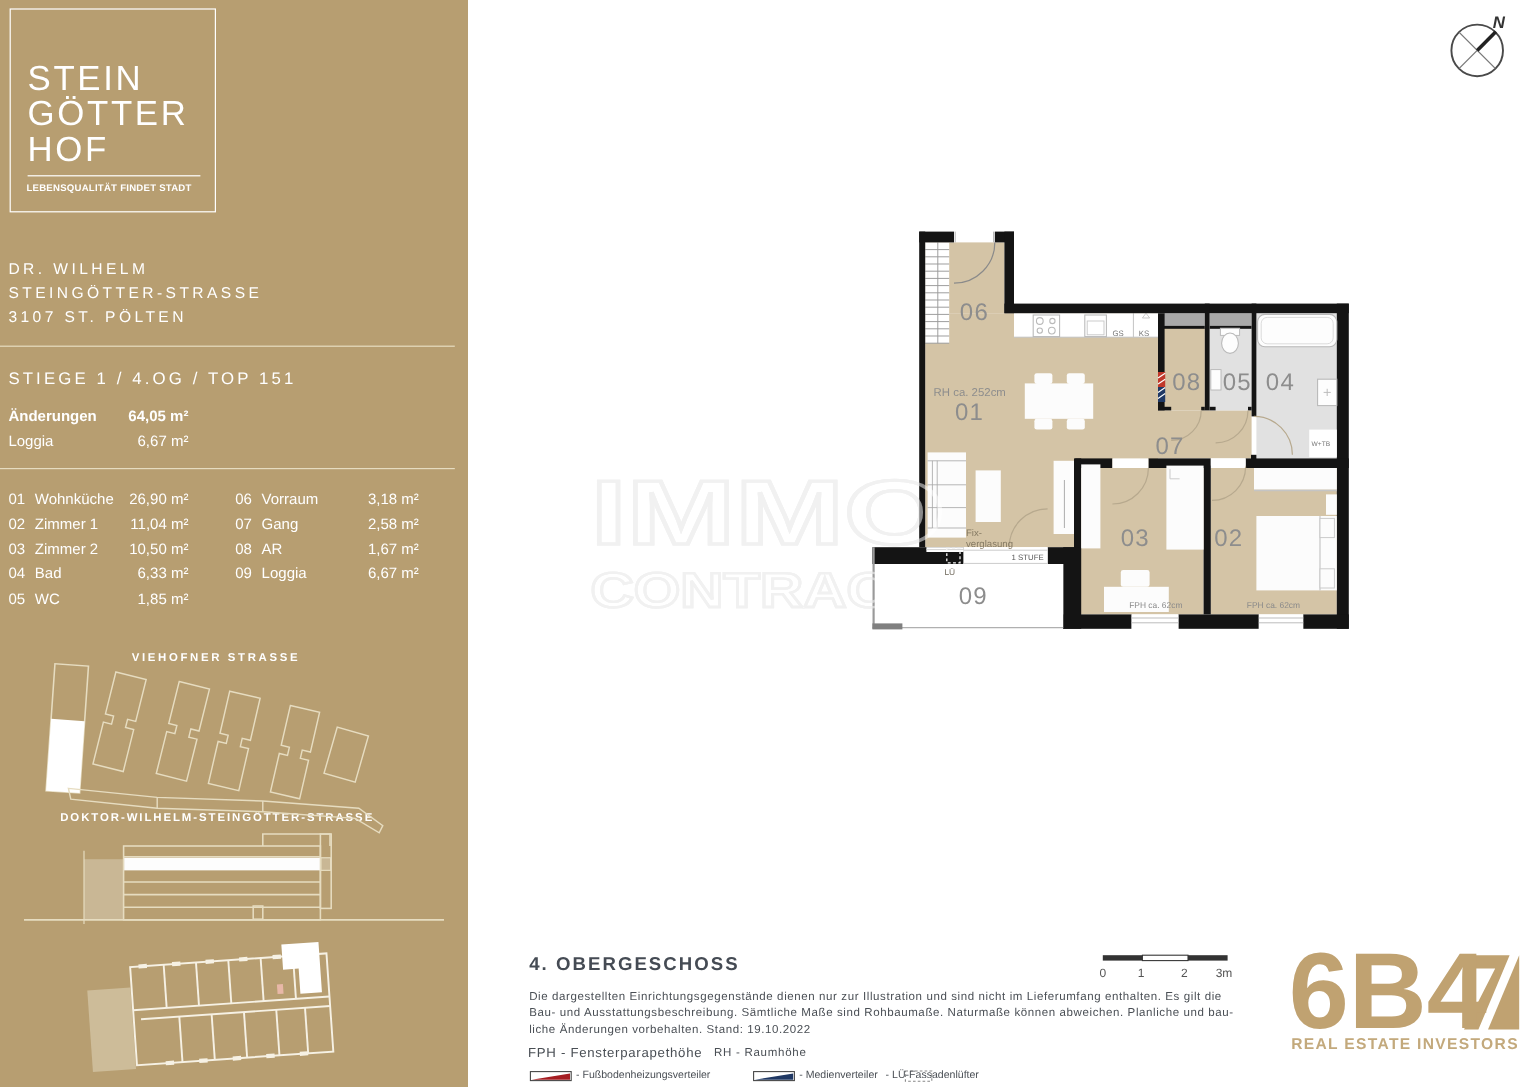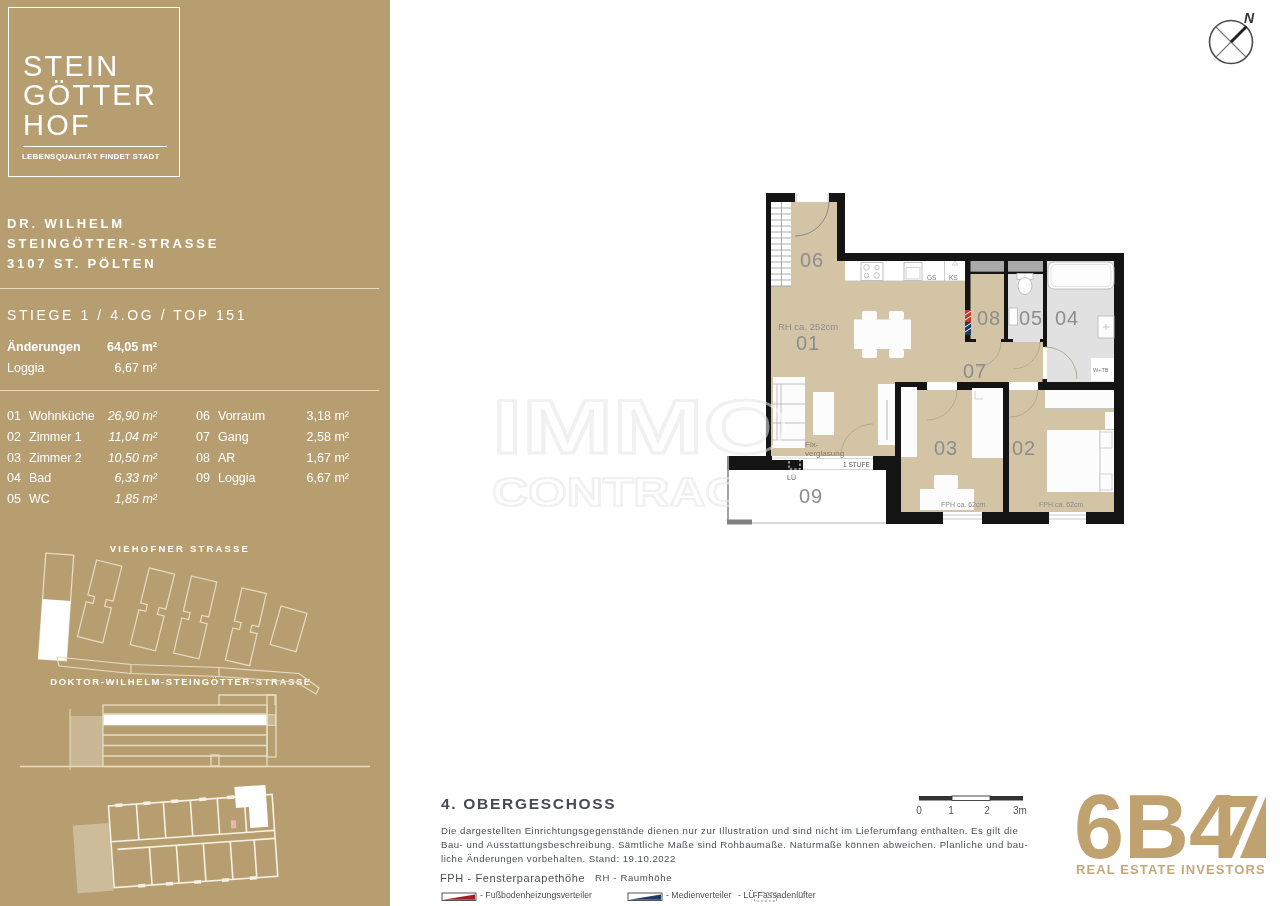--- a/index.html
+++ b/index.html
@@ -15,21 +15,21 @@
 <div id="sidebar" class="abs"></div>
 
 <div class="abs" style="left:8px;top:7px;width:170px;height:168px;border:1.5px solid #fff;"></div>
 
 <div class="abs wtxt" style="left:23px;top:51.5px;font-size:29px;letter-spacing:2.2px;line-height:29.5px;">STEIN<br>GÖTTER<br>HOF</div>
 
 <div class="abs" style="left:23px;top:145.5px;width:144px;height:1.5px;background:#fff;"></div>
 
 <div class="abs wtxt" style="left:22px;top:152px;font-size:8px;font-weight:bold;letter-spacing:0.2px;white-space:nowrap;">LEBENSQUALITÄT FINDET STADT</div>
 
-<div class="abs wtxt" style="left:7px;top:214px;font-size:13px;font-weight:bold;letter-spacing:2.85px;line-height:20px;">DR. WILHELM<br>STEINGÖTTER-STRASSE<br>3107 ST. PÖLTEN</div>
+<div class="abs wtxt" style="left:7px;top:214px;font-size:13px;font-weight:normal;letter-spacing:2.85px;line-height:20px;">DR. WILHELM<br>STEINGÖTTER-STRASSE<br>3107 ST. PÖLTEN</div>
 
 <div class="abs" style="left:0;top:288px;width:379px;height:1px;background:#e6dcc0;"></div>
 
 <div class="abs wtxt" style="left:7px;top:306.5px;font-size:14px;font-weight:normal;letter-spacing:2.6px;white-space:nowrap;">STIEGE 1 / 4.OG / TOP 151</div>
 
 <div class="abs wtxt" style="left:7px;top:340px;font-size:12.5px;font-weight:bold;">Änderungen</div>
 <div class="abs wtxt" style="left:55px;top:340px;width:102px;font-size:12.5px;font-weight:bold;text-align:right;">64,05 m²</div>
 <div class="abs wtxt" style="left:7px;top:361px;font-size:12.5px;">Loggia</div>
 <div class="abs wtxt" style="left:55px;top:361px;width:102px;font-size:12.5px;text-align:right;">6,67 m²</div>
 
@@ -42,21 +42,21 @@
     <div>04</div>
     <div>05</div>
   </div>
 <div class="abs wtxt" style="left:29px;top:406px;font-size:12.5px;line-height:20.8px;">
 <div>Wohnküche</div>
     <div>Zimmer 1</div>
     <div>Zimmer 2</div>
     <div>Bad</div>
     <div>WC</div>
   </div>
-<div class="abs wtxt" style="left:55px;top:406px;width:102px;font-size:12.5px;line-height:20.8px;text-align:right;font-style:italic;">
+<div class="abs wtxt" style="left:55px;top:406px;width:102px;font-size:12.5px;line-height:20.8px;text-align:right;">
 <div>26,90 m²</div>
     <div>11,04 m²</div>
     <div>10,50 m²</div>
     <div>6,33 m²</div>
     <div>1,85 m²</div>
   </div>
 
 <div class="abs wtxt" style="left:196px;top:406px;font-size:12.5px;line-height:20.8px;">
 <div>06</div>
     <div>07</div>

